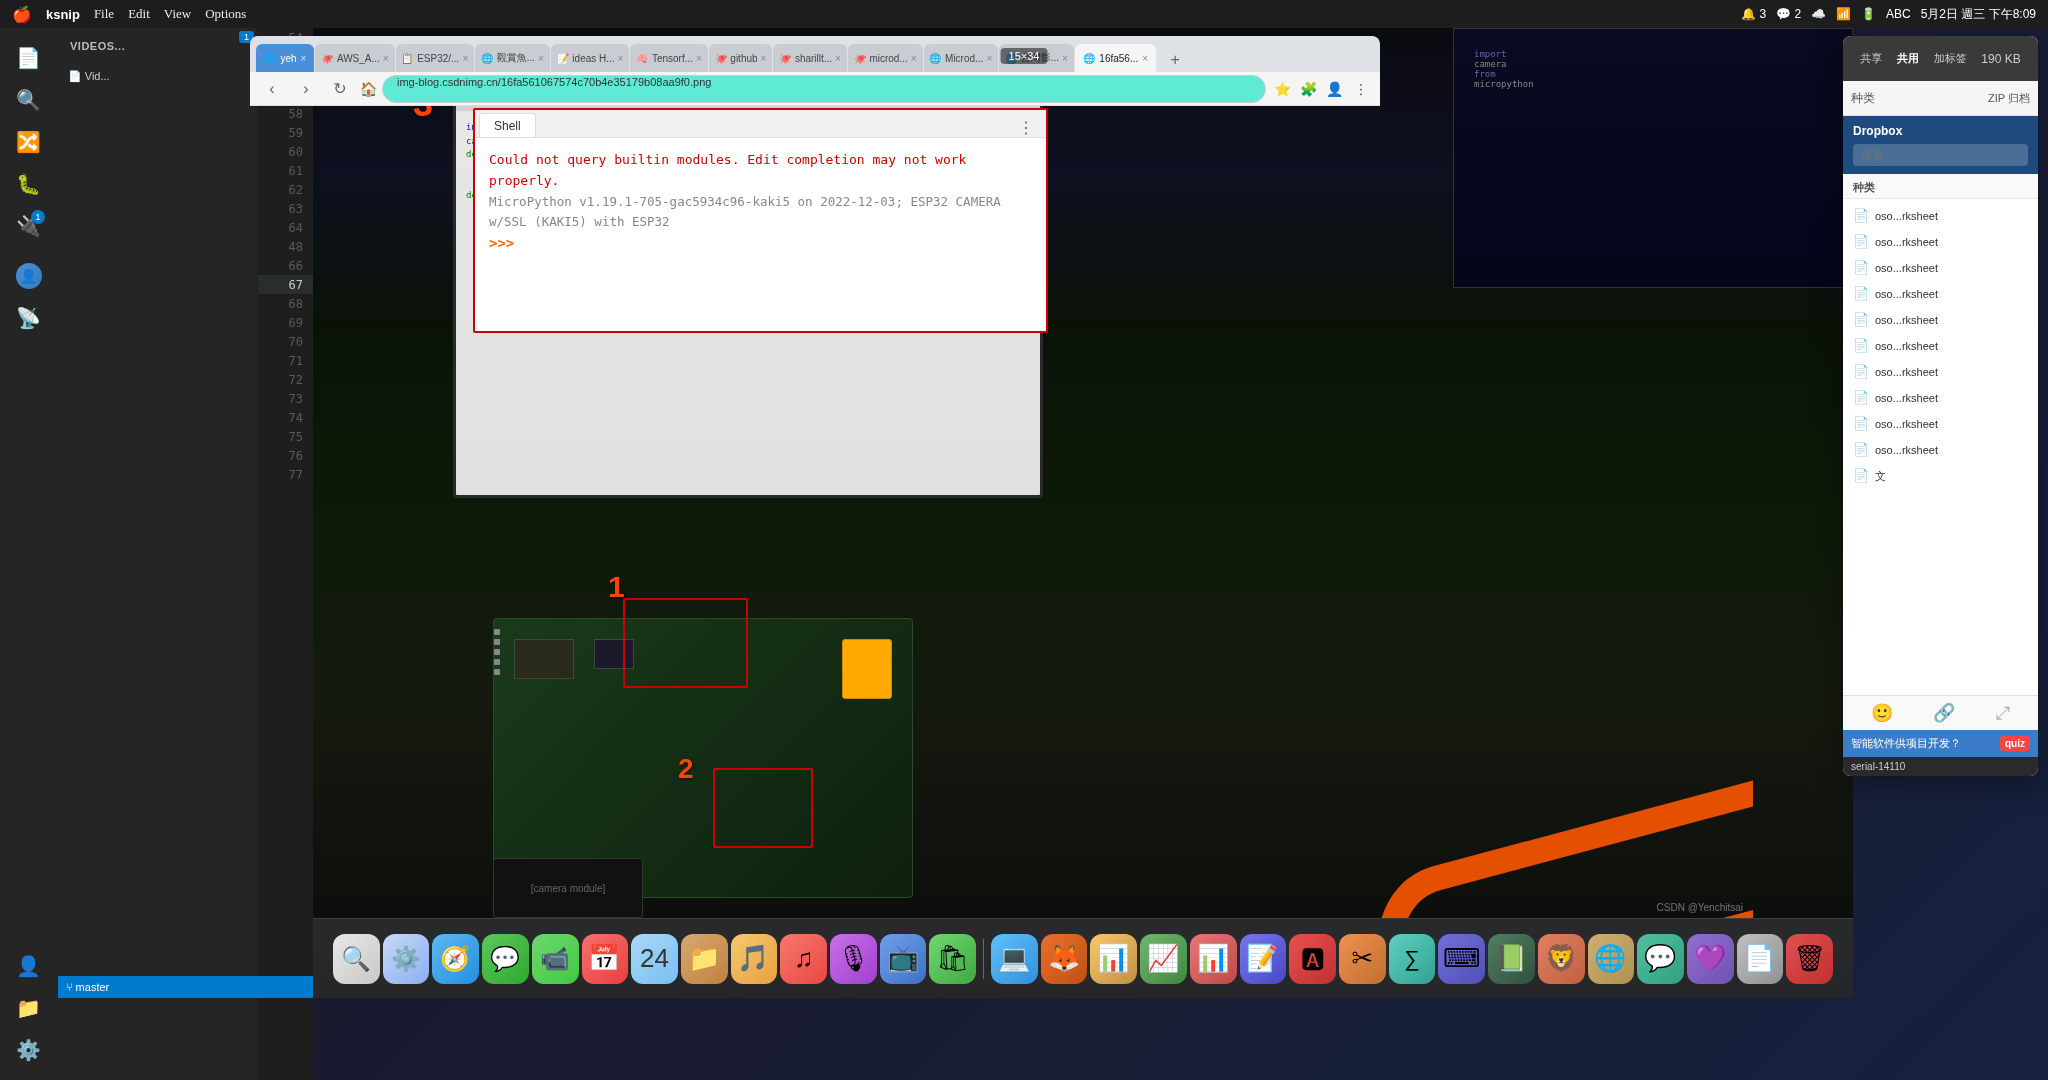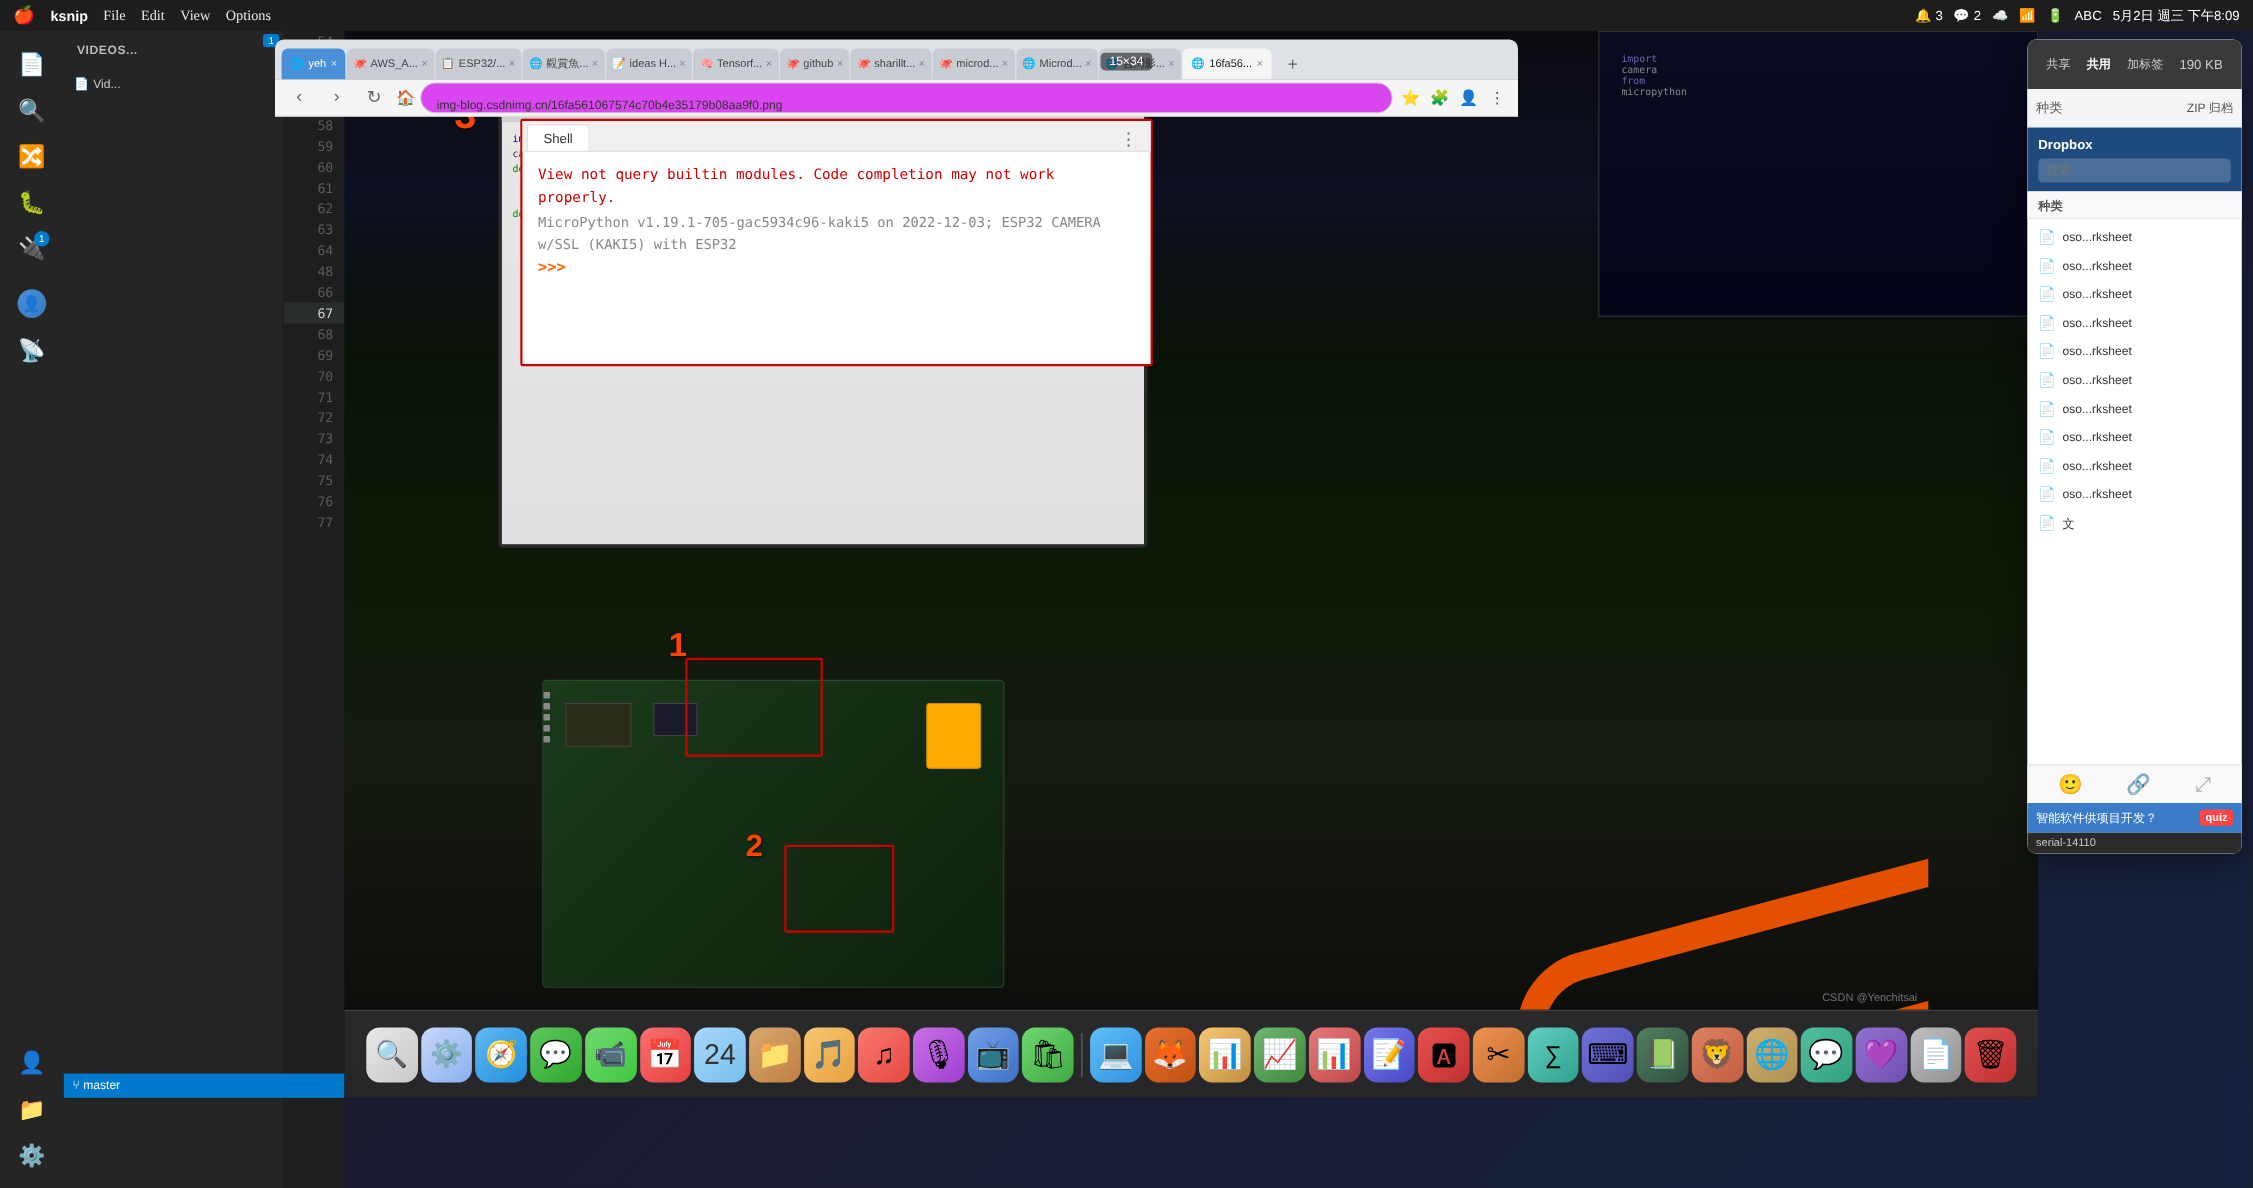--- a/index.html
+++ b/index.html
@@ -67,28 +67,28 @@
       color: #666;
       font-size: 16px;
       cursor: pointer;
       display: flex;
       align-items: center;
       justify-content: center;
     }
     .url-bar {
       flex: 1;
       height: 28px;
-      background: #d946ef;
+      background: #5eead4;
       border: 1px solid #ccc;
       border-radius: 14px;
       padding: 0 14px;
       font-size: 12px;
       color: #333;
       display: flex;
-      align-items: flex-end;
+      align-items: flex-start;
     }
 
     
     .vscode-sidebar {
       position: absolute;
       left: 0;
       top: 0;
       width: 58px;
       height: 100%;
       background: #252526;
@@ -504,21 +504,21 @@
     </div>
 
     <div class="shell-overlay">
       <div class="shell-tab-bar">
         <div class="shell-tab">
           <span>Shell</span>
         </div>
         <div class="shell-menu-btn">⋮</div>
       </div>
       <div class="shell-content">
-        <div class="shell-error">View not query builtin modules. Code completion may not work properly.</div>
+        <div class="shell-error">Could not query builtin modules. Edit completion may not work properly.</div>
         <div class="shell-info">MicroPython v1.19.1-705-gac5934c96-kaki5 on 2022-12-03; ESP32 CAMERA w/SSL (KAKI5) with ESP32</div>
         <div class="shell-prompt">&gt;&gt;&gt;</div>
       </div>
     </div>
 
     <div class="step-number" style="left:100px; top:55px;">3</div>
 
     <div style="position:absolute; bottom:80px; left:80px; right:100px; height:360px; overflow:hidden;">
 
       <div style="position:absolute; left:100px; top:60px; width:420px; height:280px; background:linear-gradient(135deg, #1a3a1a 0%, #0d200d 100%); border-radius:4px; border:1px solid #2a4a2a;">
@@ -541,20 +541,23 @@
       <div class="step-number" style="left:215px; top:12px; font-size:30px;">1</div>
 
       <div class="red-rect" style="left:320px; top:210px; width:100px; height:80px;"></div>
 
       <div class="step-number" style="left:285px; top:195px; font-size:28px;">2</div>
 
       <div style="position:absolute; right:-20px; bottom:0; width:600px; height:200px; overflow:hidden;">
         <div style="position:absolute; right:-100px; bottom:-50px; width:500px; height:150px; border: 25px solid #e55000; border-radius:80px; transform:rotate(-15deg);"></div>
       </div>
 
+      <div style="position:absolute; left:100px; top:300px; width:150px; height:60px; background:#111; border:1px solid #333; border-radius:3px; display:flex; align-items:center; justify-content:center; font-size:10px; color:#666;">
+        [camera module]
+      </div>
 
       <div style="position:absolute; right:10px; bottom:5px; font-size:10px; color:rgba(255,255,255,0.4);">CSDN @Yenchitsai</div>
     </div>
 
     <div style="position:absolute; bottom:0; left:0; right:0; height:80px; background:rgba(200,200,220,0.15); display:flex; align-items:center; padding:0 20px; gap:3px; border-top:1px solid rgba(255,255,255,0.1);">
       <div style="width:50px;height:50px;border-radius:12px;background:linear-gradient(135deg,#e8e8e8,#c8c8c8);display:flex;align-items:center;justify-content:center;font-size:24px;">🔍</div>
       <div style="width:50px;height:50px;border-radius:12px;background:linear-gradient(135deg,#c8d8f8,#8ab0f0);display:flex;align-items:center;justify-content:center;font-size:24px;">⚙️</div>
       <div style="width:50px;height:50px;border-radius:12px;background:linear-gradient(135deg,#60b8f0,#2090e0);display:flex;align-items:center;justify-content:center;font-size:24px;">🧭</div>
       <div style="width:50px;height:50px;border-radius:12px;background:linear-gradient(135deg,#5dc85d,#2da82d);display:flex;align-items:center;justify-content:center;font-size:24px;">💬</div>
       <div style="width:50px;height:50px;border-radius:12px;background:linear-gradient(135deg,#70d870,#40c840);display:flex;align-items:center;justify-content:center;font-size:24px;">📹</div>

